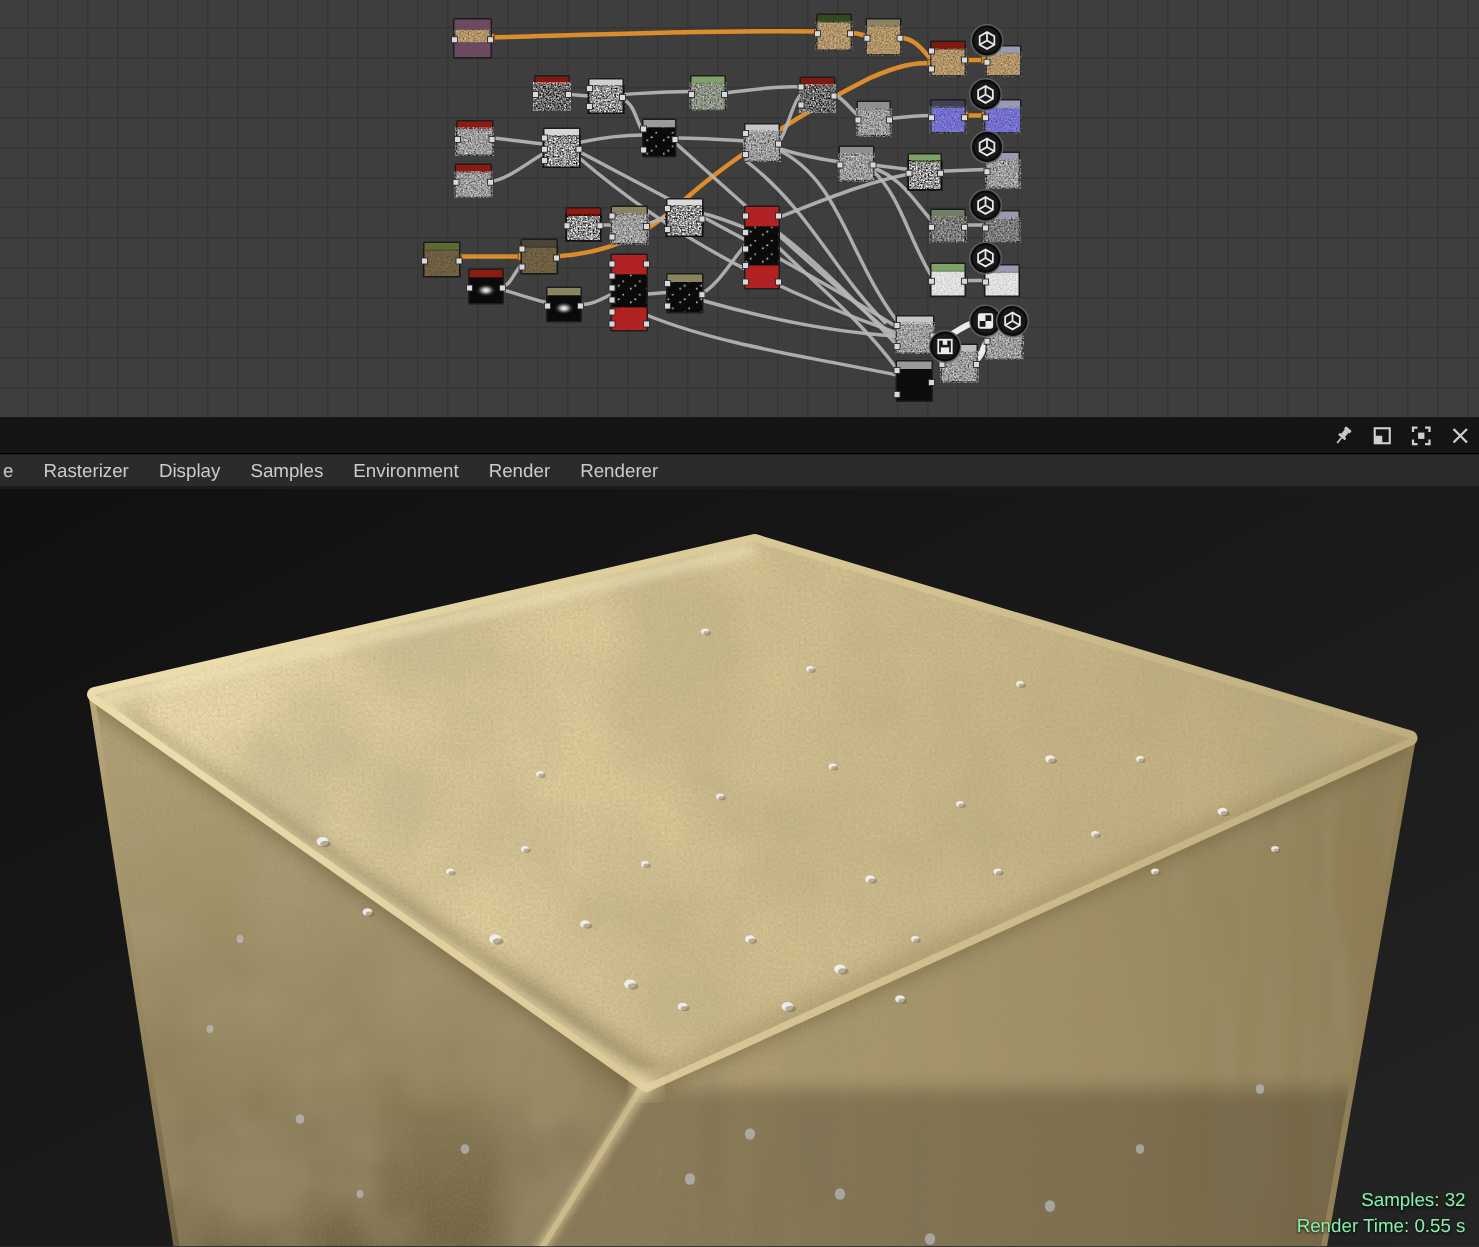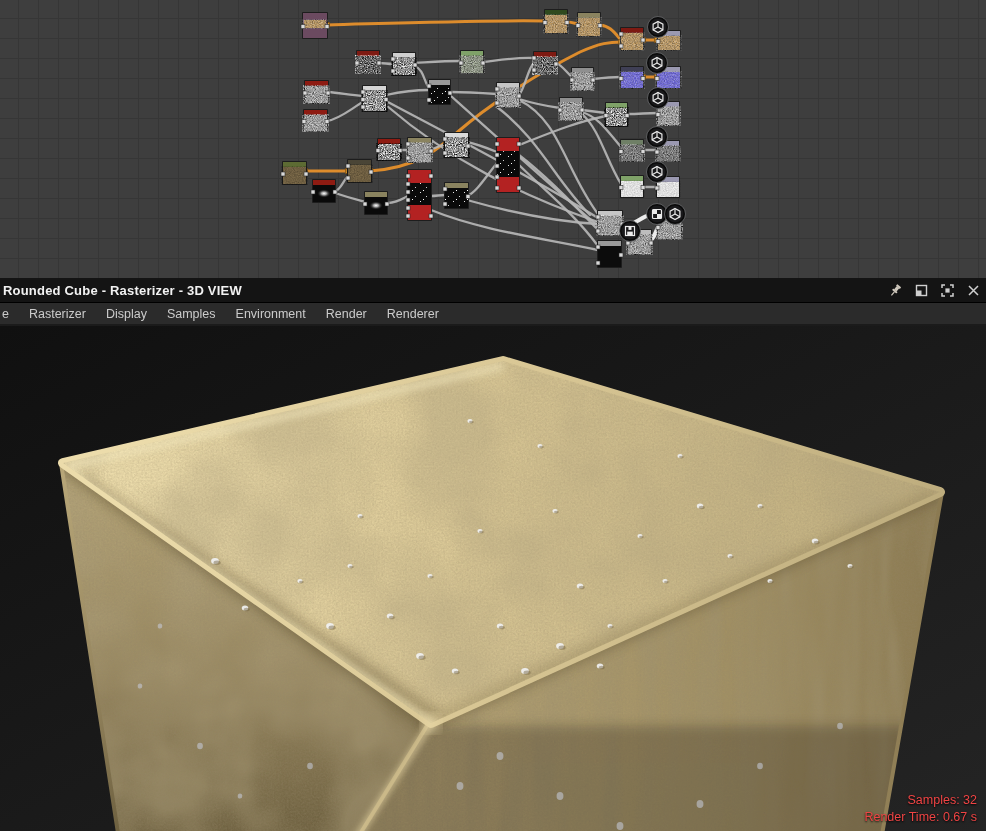--- a/index.html
+++ b/index.html
@@ -17,21 +17,21 @@
   .tb-btn{width:26px;height:22px;display:flex;align-items:center;justify-content:center;cursor:pointer;}
   .tb-btn svg{display:block}
   
   #menubar{position:absolute;left:0;top:303px;width:986px;height:23px;background:#2b2b2b;
            display:flex;align-items:center;gap:20px;padding-left:2px;box-sizing:border-box;
            border-bottom:2px solid #1b1b1b;}
   .menu-item{color:#cbcbcb;font-size:12.5px;cursor:pointer;white-space:nowrap;}
   
   #viewport{position:absolute;left:0;top:326px;width:986px;height:505px;overflow:hidden;}
   #vp-svg{display:block}
-  #stats{position:absolute;right:9px;bottom:5px;text-align:right;color:#ef4444;
+  #stats{position:absolute;right:9px;bottom:5px;text-align:right;color:#86efac;
          font-size:12.5px;line-height:17px;text-shadow:0 1px 2px #000;}
 </style>
 </head>
 <body>
 <div id="app">
 
 <div id="graph-panel">
   <svg id="graph-svg" width="986" height="278" viewBox="0 0 986 278">
     <defs>
       <pattern id="gridPat" width="20" height="20" patternUnits="userSpaceOnUse" x="-2" y="-2">
@@ -518,21 +518,20 @@
             <circle cx="630" cy="231" r="10.5" fill="none" stroke="#6a6c6e" stroke-width="1" opacity="0.8"></circle>
             <rect x="625.5" y="226.5" width="9" height="9" fill="none" stroke="#ececec" stroke-width="1.2"></rect>
             <rect x="628.5" y="226.5" width="3" height="3.4" fill="#ececec"></rect>
             <rect x="627.2" y="231.6" width="5.6" height="3.9" fill="#ececec"></rect>
           </g>
         </g>
   </svg>
 </div>
 
 <div id="titlebar">
-  <span class="title">Rounded Cube - Rasterizer - 3D VIEW</span>
   <span class="spacer"></span>
   <span class="tb-btn">
     <svg width="15" height="15" viewBox="0 0 15 15">
       <g transform="rotate(40 7 7)" fill="#cfc8bd">
         <rect x="5" y="1" width="5" height="2.2" rx="0.5"></rect>
         <rect x="5.8" y="3" width="3.4" height="4.2"></rect>
         <rect x="4.6" y="7" width="5.8" height="1.8" rx="0.6"></rect>
         <rect x="7.1" y="8.8" width="1.2" height="4.6"></rect>
       </g>
     </svg>
@@ -719,17 +718,17 @@
           <ellipse cx="460" cy="460" rx="3.4499999999999997" ry="3.9000000000000004" fill="#c9cede" opacity="0.55"></ellipse>
           <ellipse cx="160" cy="300" rx="2.3" ry="2.6" fill="#c9cede" opacity="0.55"></ellipse>
           <ellipse cx="140" cy="360" rx="2.3" ry="2.6" fill="#c9cede" opacity="0.55"></ellipse>
           <ellipse cx="200" cy="420" rx="2.875" ry="3.25" fill="#c9cede" opacity="0.55"></ellipse>
           <ellipse cx="240" cy="470" rx="2.3" ry="2.6" fill="#c9cede" opacity="0.55"></ellipse>
           <ellipse cx="310" cy="440" rx="2.875" ry="3.25" fill="#c9cede" opacity="0.55"></ellipse>
         </g>
   </svg>
   <div id="stats">
     <div>Samples: 32</div>
-    <div>Render Time: 0.67 s</div>
+    <div>Render Time: 0.55 s</div>
   </div>
 </div>
 
 </div>
 
 </body></html>

